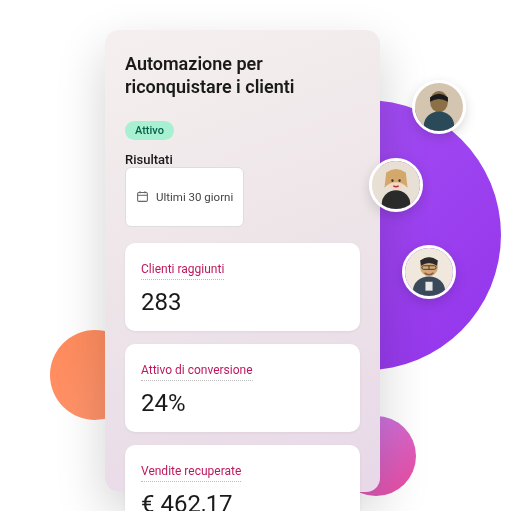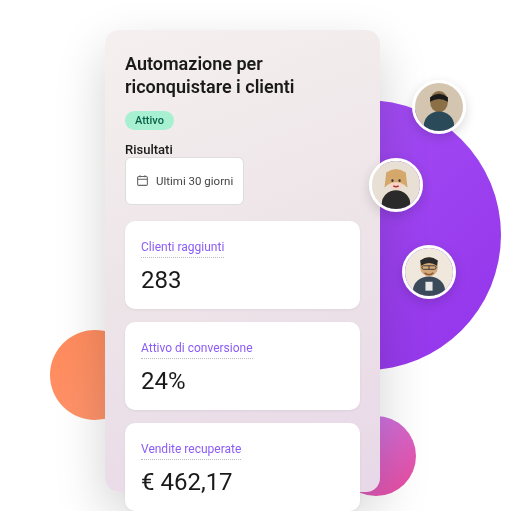--- a/index.html
+++ b/index.html
@@ -2,27 +2,27 @@
 <html><head>
 <meta charset="utf-8">
 <style>
 *{margin:0;padding:0;box-sizing:border-box}
 body{font-family:-apple-system,BlinkMacSystemFont,'Segoe UI',Roboto,sans-serif;background:#fff;width:511px;height:511px;position:relative;overflow:hidden}
 .bg-circle{position:absolute;border-radius:50%}
 .circle1{width:90px;height:90px;left:50px;top:330px;background:linear-gradient(135deg,#ff8a5b,#ff9770)}
 .circle2{width:270px;height:270px;right:10px;top:100px;background:linear-gradient(135deg,#a855f7,#9333ea)}
 .circle3{width:80px;height:80px;right:95px;bottom:15px;background:linear-gradient(135deg,#c084fc,#ec4899)}
 .card{position:absolute;left:105px;top:30px;width:275px;height:462px;background:linear-gradient(160deg,#f5f0ef 0%,#ede4e8 50%,#e8d8e8 100%);border-radius:14px;padding:22px 20px;box-shadow:0 20px 50px rgba(0,0,0,0.18)}
-.title{font-size:18px;font-weight:600;color:#1a1a1a;line-height:1.3;margin-bottom:10px}
+.title{font-size:18px;font-weight:600;color:#1a1a1a;line-height:1.3;margin-bottom:20px}
 .badge{display:inline-block;background:#a7f0d1;color:#065f46;font-size:11px;padding:3px 10px;border-radius:10px;font-weight:500;margin-bottom:12px}
 .section-label{font-size:13px;color:#1a1a1a;font-weight:500;margin-bottom:0}
-.date-picker{display:inline-flex;align-items:center;gap:7px;background:#fff;border:1px solid #ddd;border-radius:6px;padding:16px 10px;font-size:11.5px;color:#444;margin-bottom:16px;cursor:pointer}
+.date-picker{display:inline-flex;align-items:center;gap:7px;background:#fff;border:1px solid #ddd;border-radius:6px;padding:22px 10px;font-size:11.5px;color:#444;margin-bottom:16px;cursor:pointer}
 .cal-icon{width:13px;height:13px}
 .stat-card{background:#fff;border-radius:10px;padding:15px 16px;margin-bottom:13px;box-shadow:0 1px 3px rgba(0,0,0,0.06)}
-.stat-label{font-size:12px;color:#8b5cf6;border-bottom:1px dotted #bbb;padding-bottom:3px;display:inline-block;margin-bottom:8px;cursor:help}
+.stat-label{font-size:12px;color:#be185d;border-bottom:1px dotted #bbb;padding-bottom:3px;display:inline-block;margin-bottom:8px;cursor:help}
 .stat-value{font-size:24px;font-weight:400;color:#1a1a1a}
 .avatar{position:absolute;width:54px;height:54px;border-radius:50%;border:3px solid #fff;box-shadow:0 4px 12px rgba(0,0,0,0.15);overflow:hidden}
 .av1{right:45px;top:80px}
 .av2{right:88px;top:158px}
 .av3{right:55px;top:245px}
 .avatar svg{width:100%;height:100%}
 </style>
 </head>
 <body>
 

